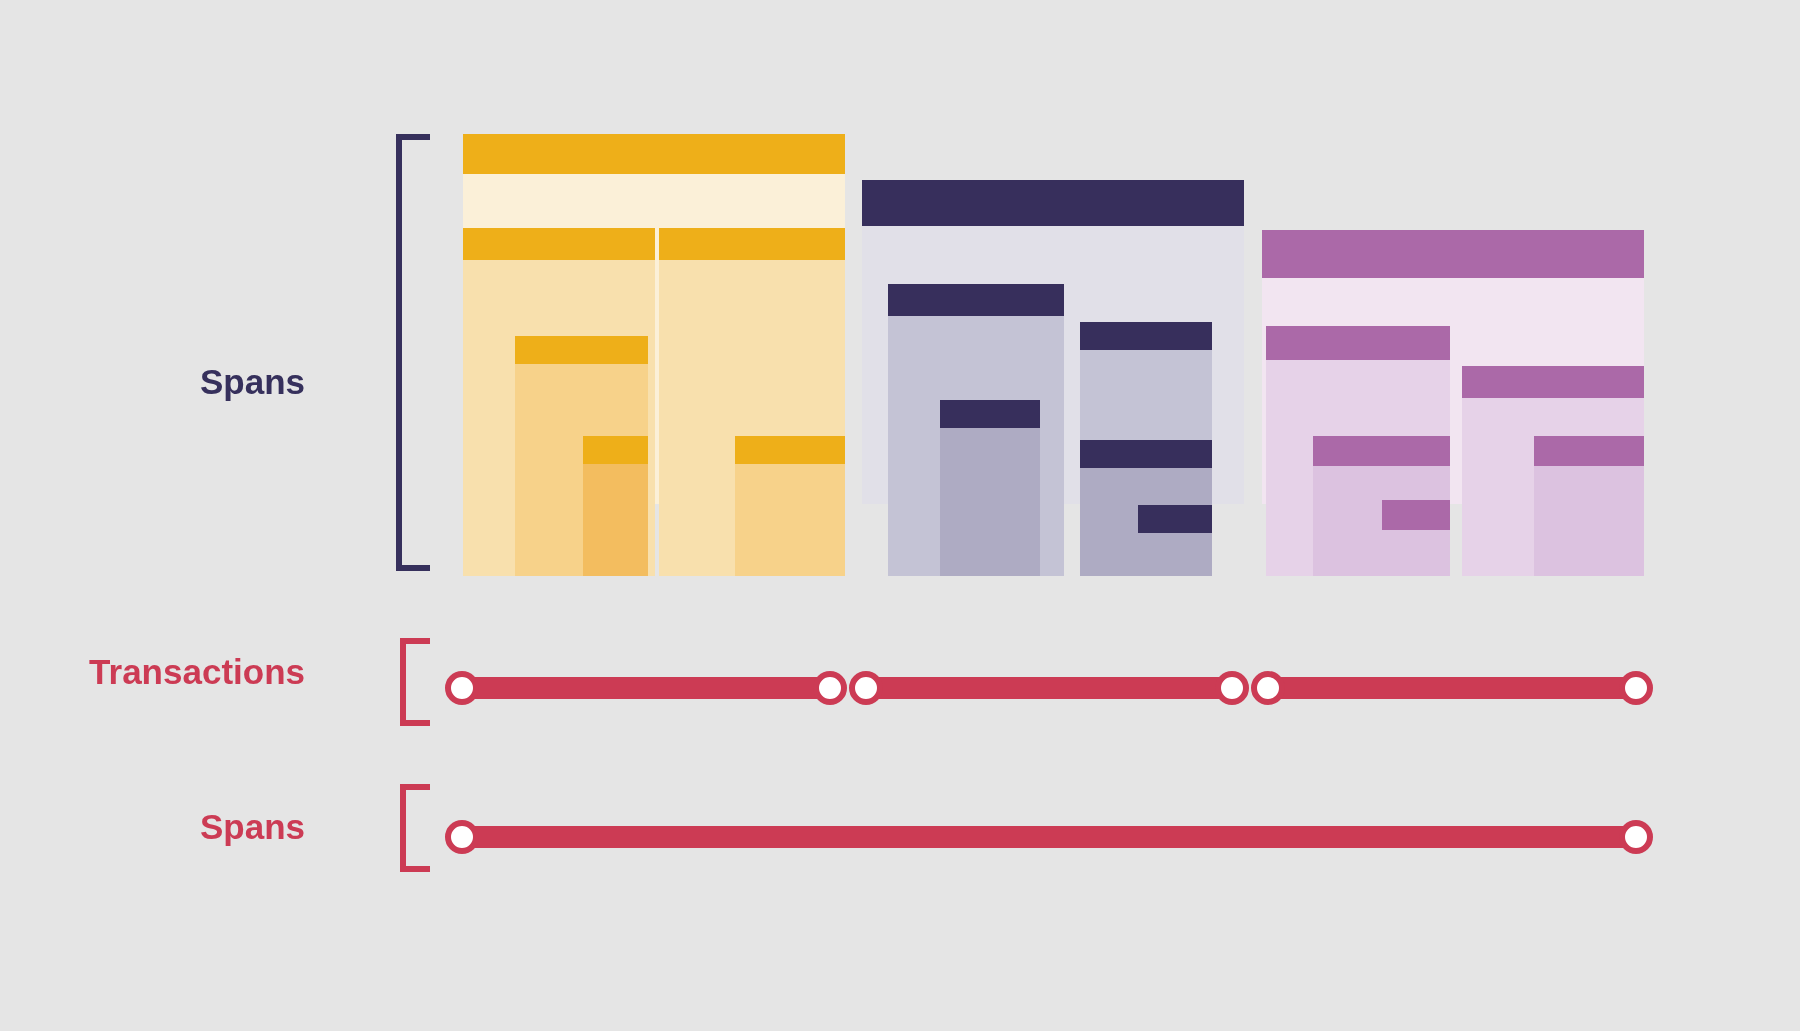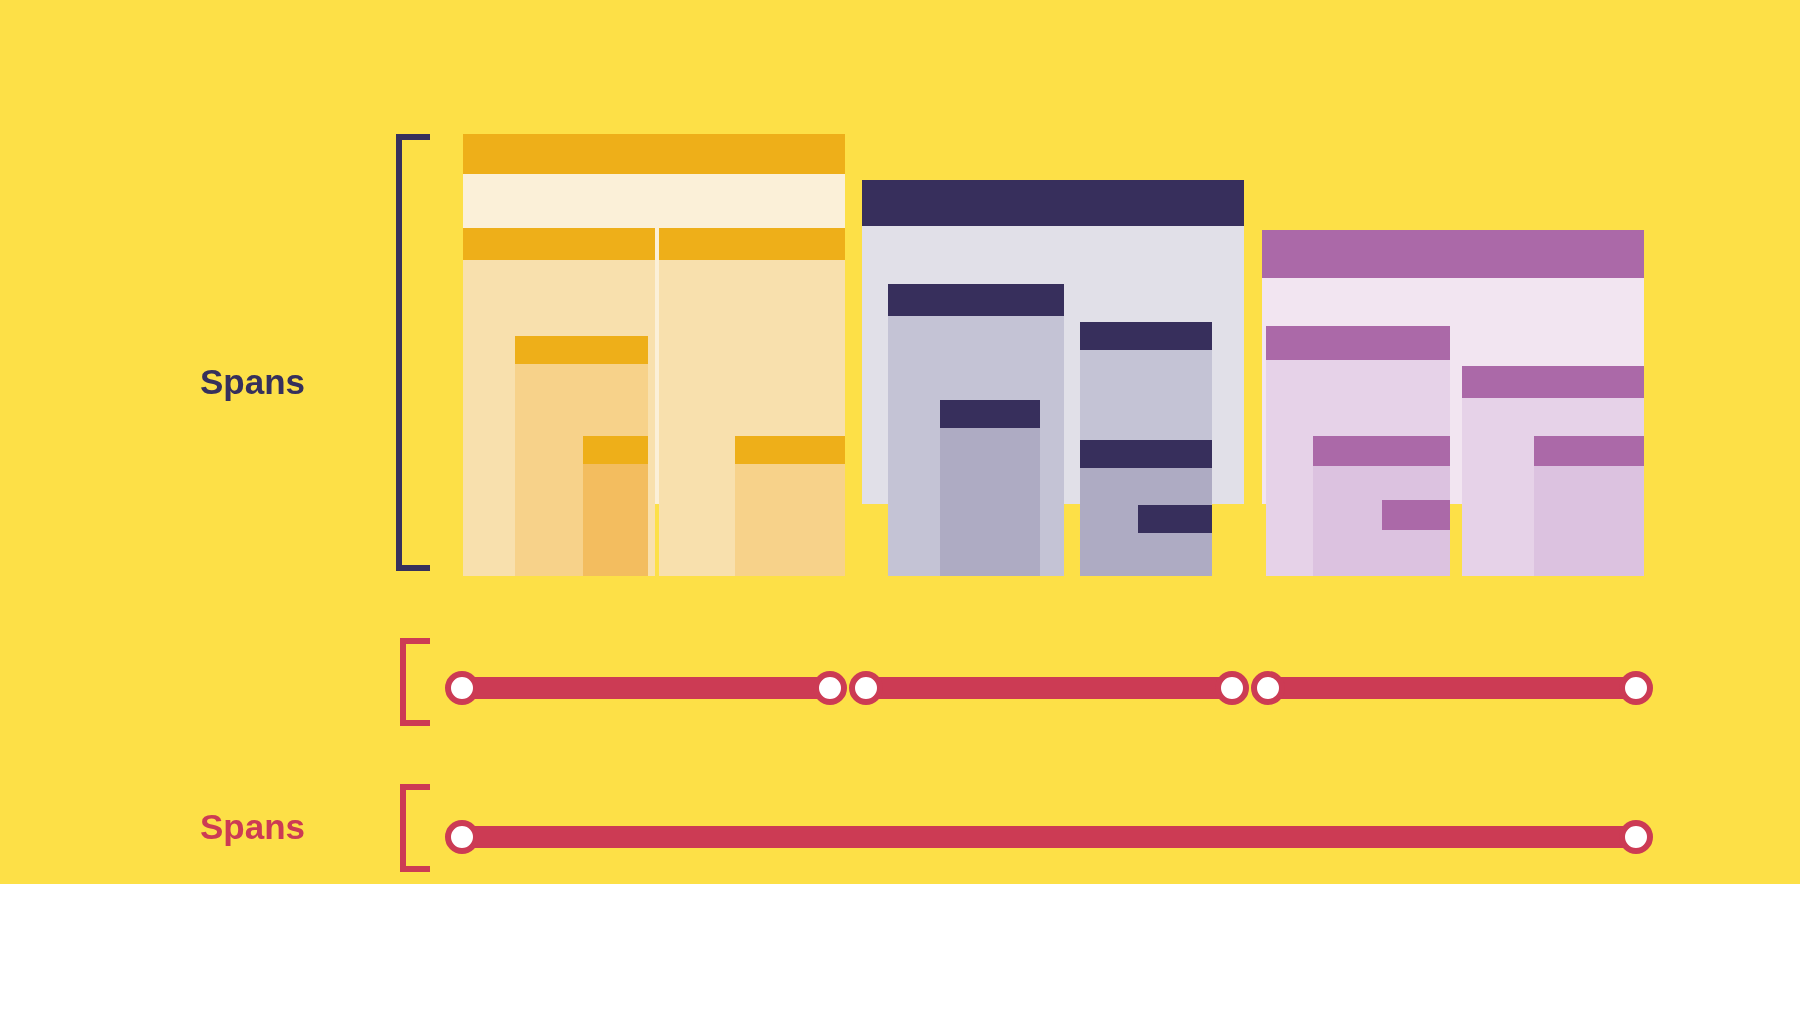--- a/index.html
+++ b/index.html
@@ -9,22 +9,22 @@
   }
   body {
     width: 1800px;
     height: 1031px;
     font-family: "Liberation Sans", sans-serif;
     overflow: hidden;
   }
   #stage {
     position: relative;
     width: 1800px;
-    height: 884px;
-    background: #fde047;
+    height: 1031px;
+    background: #e5e5e5;
   }
 
   
   .row-label {
     position: absolute;
     font-weight: bold;
     white-space: nowrap;
     letter-spacing: 0px;
   }
   .label-spans {
@@ -120,20 +120,21 @@
     border: 6px solid #cc3b54;
     background: #ffffff;
   }
 </style>
 </head>
 <body>
 
 <div id="stage">
 
   <div class="row-label label-spans">Spans</div>
+  <div class="row-label label-transactions">Transactions</div>
   <div class="row-label label-trace">Spans</div>
 
   <div class="bracket bracket-spans"></div>
   <div class="bracket bracket-transactions"></div>
   <div class="bracket bracket-trace"></div>
 
   <div id="spans-plot">
       <div class="span-group" style="left: 0px; top: 0px; width: 1800px; height: 600px;">
         <div class="span-bar" style="left: 463px; top: 134px; width: 382px; height: 370px; z-index: 11;">
           <div class="span-body" style="top: 40px; bottom: 0px; background: rgb(251, 240, 216);"></div>

